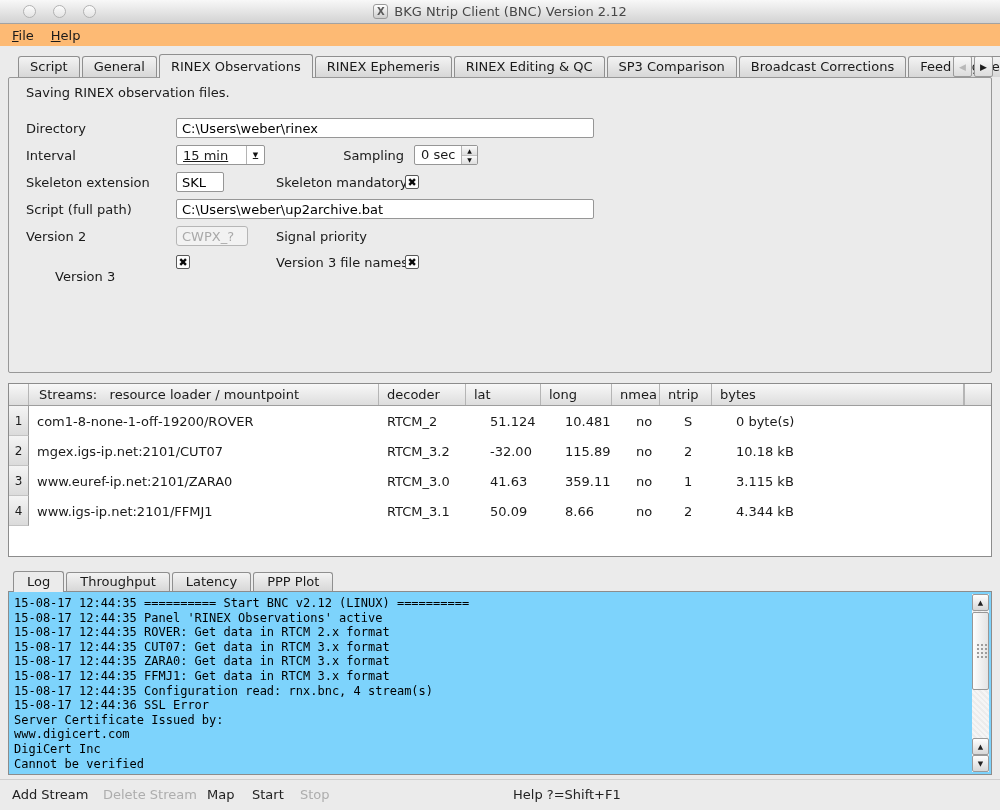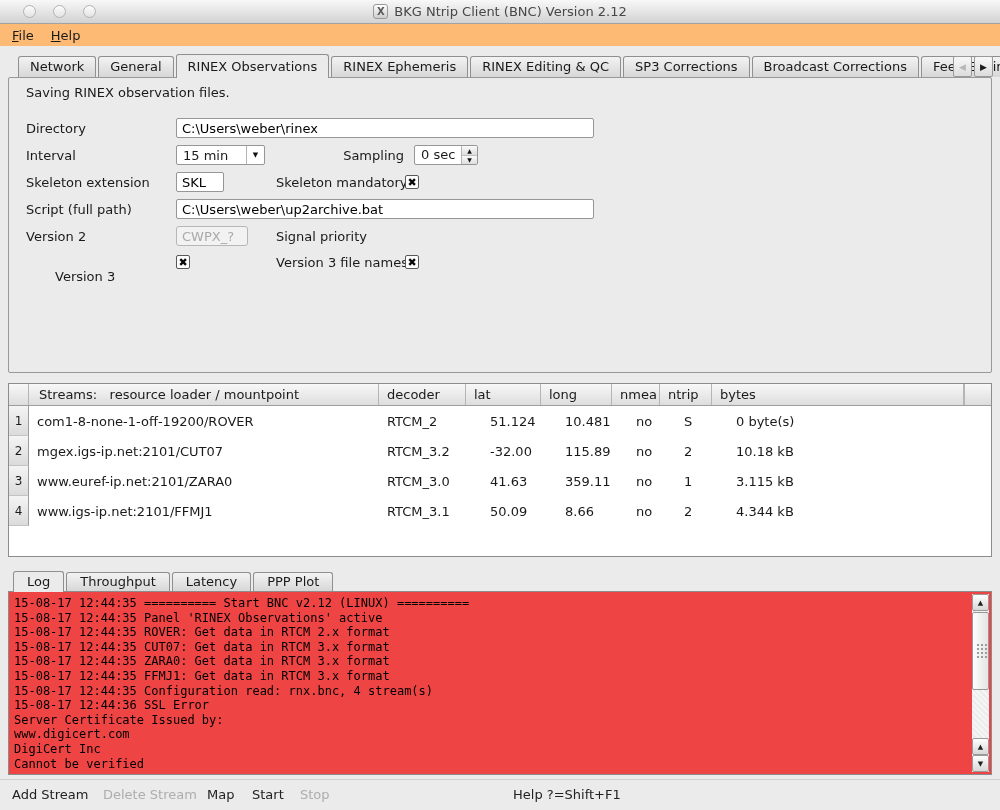--- a/index.html
+++ b/index.html
@@ -72,21 +72,21 @@
   .td-num { width:20px; background:linear-gradient(#f4f4f4,#dbdbdb); border-right:1px solid #9e9e9e;
     border-bottom:1px solid #c3c3c3; justify-content:center; padding:0; font-size:12px; }
   .td-mount { width:350px; } .td-dec { width:87px; } .td-lat { width:75px;margin-left:16px; } .td-long { width:71px; }
   .td-nmea { width:48px; } .td-ntrip { width:52px; } .td-bytes { flex:1; }
   
   .logtabs { position:absolute; left:13px; top:570px; height:21px; display:flex; align-items:flex-end; z-index:3; }
   .logtab { height:19px; line-height:18px; padding:0 13px; background:linear-gradient(#f3f3f3,#d7d7d7);
     border:1px solid #8f8f8f; border-bottom:none; border-radius:3px 3px 0 0; margin-right:2px; cursor:default; }
   .logtab.active { height:21px; line-height:20px; background:#ebebeb; margin-bottom:-1px; position:relative; z-index:4; }
   .logbox { position:absolute; left:8px; top:591px; width:984px; height:184px;
-    border:1px solid #8c8c8c; background:#ef4444; z-index:1; }
+    border:1px solid #8c8c8c; background:#7dd3fc; z-index:1; }
   .logtext { position:absolute; left:5px; top:4px; right:26px; bottom:4px; overflow:hidden;
     font-family:"DejaVu Sans Mono","Liberation Mono",monospace; font-size:12px; line-height:14.6px; color:#000; }
   .logline { white-space:pre; }
   .vscroll { position:absolute; top:2px; right:2px; bottom:2px; width:17px;
     background:repeating-linear-gradient(45deg,#f5f5f5 0 2px,#ececec 2px 4px); }
   .sb-btn { position:absolute; left:0; width:17px; height:17px; background:linear-gradient(#fefefe,#d8d8d8);
     border:1px solid #9a9a9a; border-radius:2px; display:flex; align-items:center; justify-content:center;
     font-size:7px; color:#222; }
   .sb-up { top:0; } .sb-b-up { bottom:17px; } .sb-b-down { bottom:0; }
   .sb-thumb { position:absolute; left:0; top:18px; width:17px; height:78px;
@@ -114,46 +114,46 @@
       <div>BKG Ntrip Client (BNC) Version 2.12</div>
     </div>
   </div>
 
   <div class="menubar">
     <span class="menu-item">File</span>
     <span class="menu-item">Help</span>
   </div>
 
   <div class="tabbar">
-    <div class="tab">Network</div>
+    <div class="tab">Script</div>
     <div class="tab">General</div>
     <div class="tab active">RINEX Observations</div>
     <div class="tab">RINEX Ephemeris</div>
     <div class="tab">RINEX Editing &amp; QC</div>
-    <div class="tab">SP3 Corrections</div>
+    <div class="tab">SP3 Comparison</div>
     <div class="tab">Broadcast Corrections</div>
     <div class="tab">Feed Engine</div>
   </div>
   <div class="tabscroll">
     <div class="ts-btn disabled">
       <span>◀</span>
     </div>
     <div class="ts-btn">
       <span>▶</span>
     </div>
   </div>
 
   <div class="pane">
     <div class="desc">Saving RINEX observation files.</div>
 
     <div class="row-label" style="top:40px;">Directory</div>
     <input class="field" style="left: 167px; top: 40px; width: 418px;" readonly="" value="C:\Users\weber\rinex">
 
     <div class="row-label" style="top:67px;">Interval</div>
-    <div class="combo" style="left:167px; top:67px;">
+    <div class="combo" style="left:167px; top:67px;text-decoration:underline;">
       <span class="cval">15 min</span>
       <span class="carrow">▼</span>
     </div>
     <div class="col2-label" style="left:327px; top:67px; width:68px; text-align:right;">Sampling</div>
     <div class="spin" style="left:405px; top:67px;">
       <span class="sval">0 sec</span>
       <span class="sbtns">
         <span class="sbtn">▲</span>
         <span class="sbtn">▼</span>
       </span>

